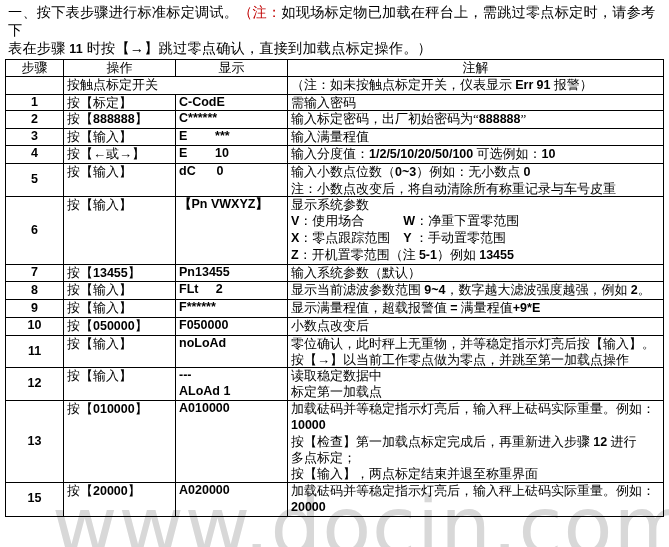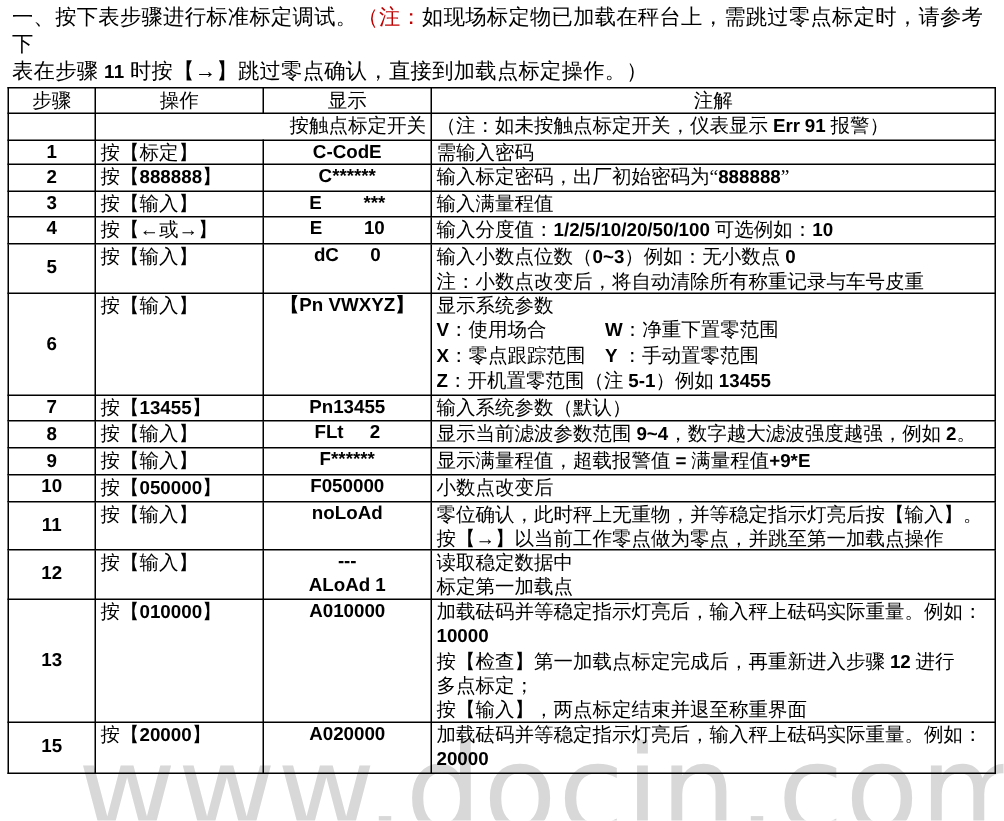--- a/index.html
+++ b/index.html
@@ -31,24 +31,24 @@
     vertical-align:top;
     overflow:hidden;
   }
   th{text-align:center;font-weight:normal;font-family:Liberation Serif, serif;}
   td.step{
     text-align:center;vertical-align:middle;
     font-family:"Liberation Sans","DejaVu Sans",sans-serif;
     font-weight:bold;font-size:12.5px;
   }
   td.op,td.note,td.switch{white-space:pre-wrap;}
-  td.switch{text-align:right;}
+  td.switch{text-align:left;}
   td.disp{
     font-family:"Liberation Sans","DejaVu Sans",sans-serif;
-    font-weight:bold;font-size:12.5px;white-space:pre-wrap;text-align:center;
+    font-weight:bold;font-size:12.5px;white-space:pre-wrap;
   }
   
   .zh b{
     font-family:"Liberation Sans","DejaVu Sans",sans-serif;
     font-weight:bold;font-size:12.5px;
   }
   .watermark{
     position:absolute;left:52px;bottom:-26px;z-index:0;
     font-family:"DejaVu Sans",sans-serif;
     font-size:80px;letter-spacing:1px;

